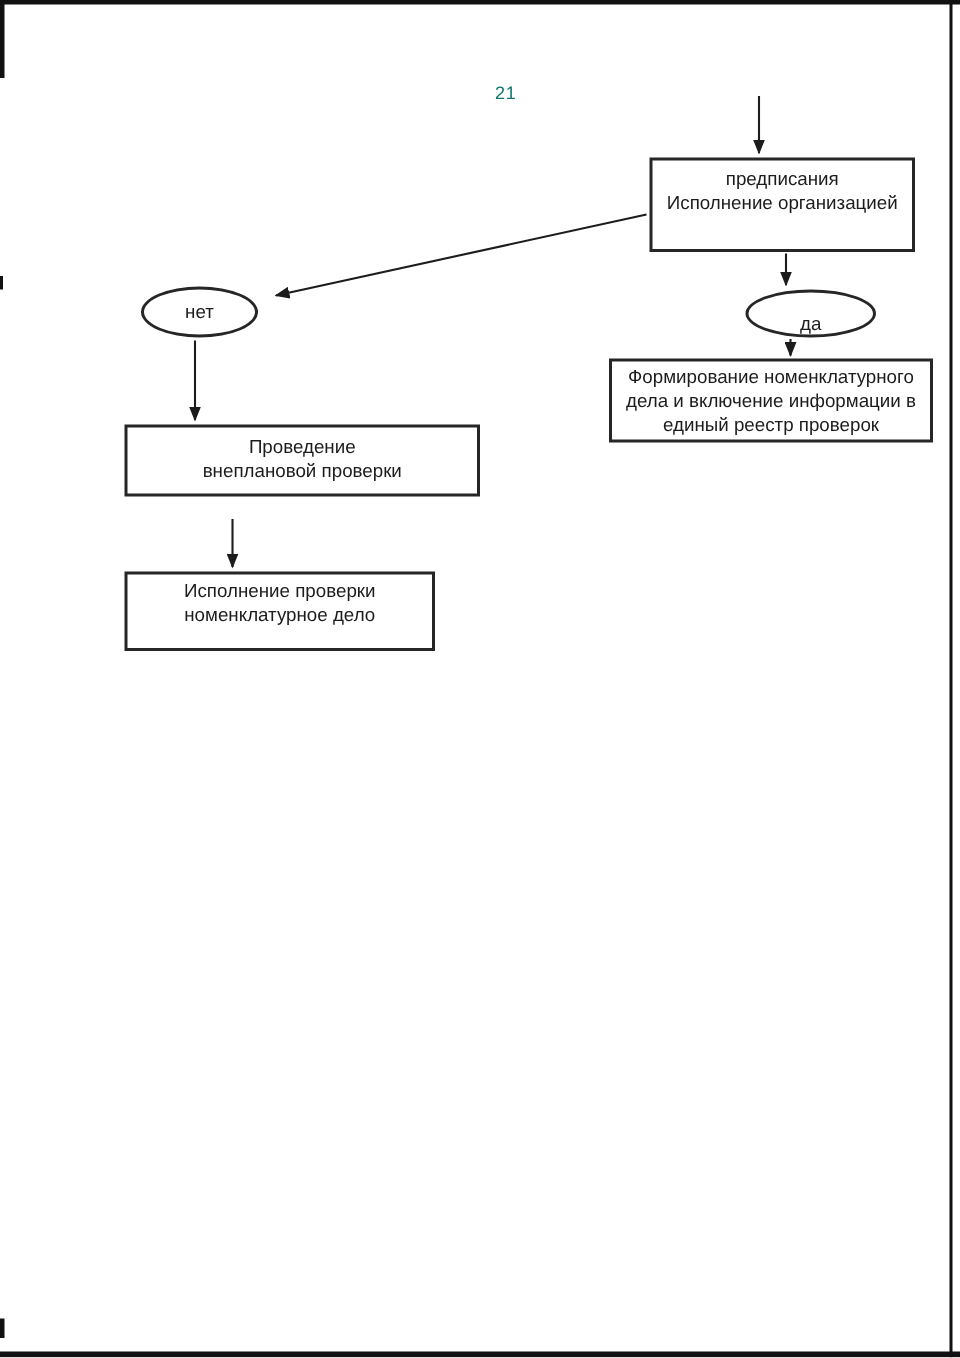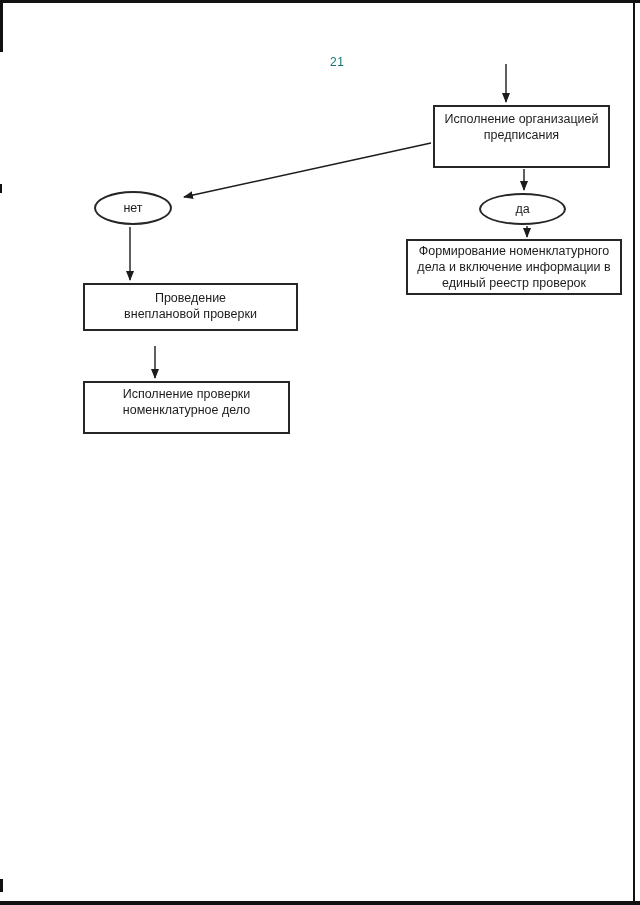--- a/index.html
+++ b/index.html
@@ -43,36 +43,36 @@
     background: #ffffff;
     border: 2px solid #262626;
     text-align: center;
     font-size: 12.5px;
     line-height: 16px;
   }
   .node .line { white-space: nowrap; }
 
   .box-execution  { left: 433px; top: 105px; width: 177px; height: 63px; padding-top: 4px; }
   .box-registry   { left: 406px; top: 239px; width: 216px; height: 56px; padding-top: 2px; }
-  .box-inspection { left: 83px;  top: 283px; width: 215px; height: 48px; padding-top: 5px; }
+  .box-inspection { left: 83px;  top: 283px; width: 237px; height: 48px; padding-top: 5px; }
   .box-materials  { left: 83px;  top: 381px; width: 207px; height: 53px; padding-top: 3px; }
 
   .ellipse {
     position: absolute;
     box-sizing: border-box;
     background: #ffffff;
     border: 2px solid #262626;
     border-radius: 50%;
     display: flex;
     align-items: center;
     justify-content: center;
     font-size: 12.5px;
   }
   .ellipse-no  { left: 94px;  top: 191px; width: 78px; height: 34px; }
-  .ellipse-yes { left: 479px; top: 193px; width: 87px; height: 32px; }
+  .ellipse-yes { left: 497px; top: 193px; width: 87px; height: 32px; align-items: flex-end; }
 
   .arrow-layer {
     position: absolute;
     left: 0;
     top: 0;
     pointer-events: none;
   }
 </style>
 </head>
 <body>
@@ -96,22 +96,22 @@
     </defs>
     <line x1="506" y1="64" x2="506" y2="102" stroke="#1c1c1c" stroke-width="1.4" marker-end="url(#ah)"></line>
     <line x1="431" y1="143" x2="184" y2="197" stroke="#1c1c1c" stroke-width="1.4" marker-end="url(#ah)"></line>
     <line x1="524" y1="169" x2="524" y2="190" stroke="#1c1c1c" stroke-width="1.4" marker-end="url(#ah)"></line>
     <line x1="527" y1="226" x2="527" y2="237" stroke="#1c1c1c" stroke-width="1.4" marker-end="url(#ah)"></line>
     <line x1="130" y1="227" x2="130" y2="280" stroke="#1c1c1c" stroke-width="1.4" marker-end="url(#ah)"></line>
     <line x1="155" y1="346" x2="155" y2="378" stroke="#1c1c1c" stroke-width="1.4" marker-end="url(#ah)"></line>
   </svg>
 
   <div class="node box-execution">
+    <div class="line">предписания</div>
     <div class="line">Исполнение организацией</div>
-    <div class="line">предписания</div>
   </div>
 
   <div class="ellipse ellipse-no">
     <span>нет</span>
   </div>
 
   <div class="ellipse ellipse-yes">
     <span>да</span>
   </div>
 

